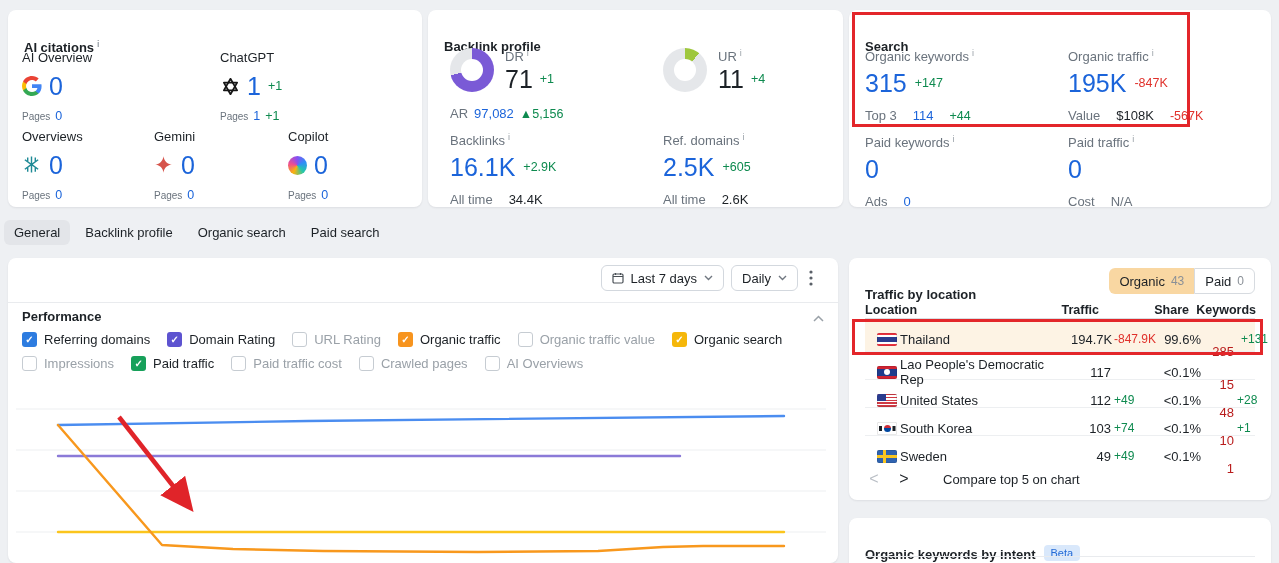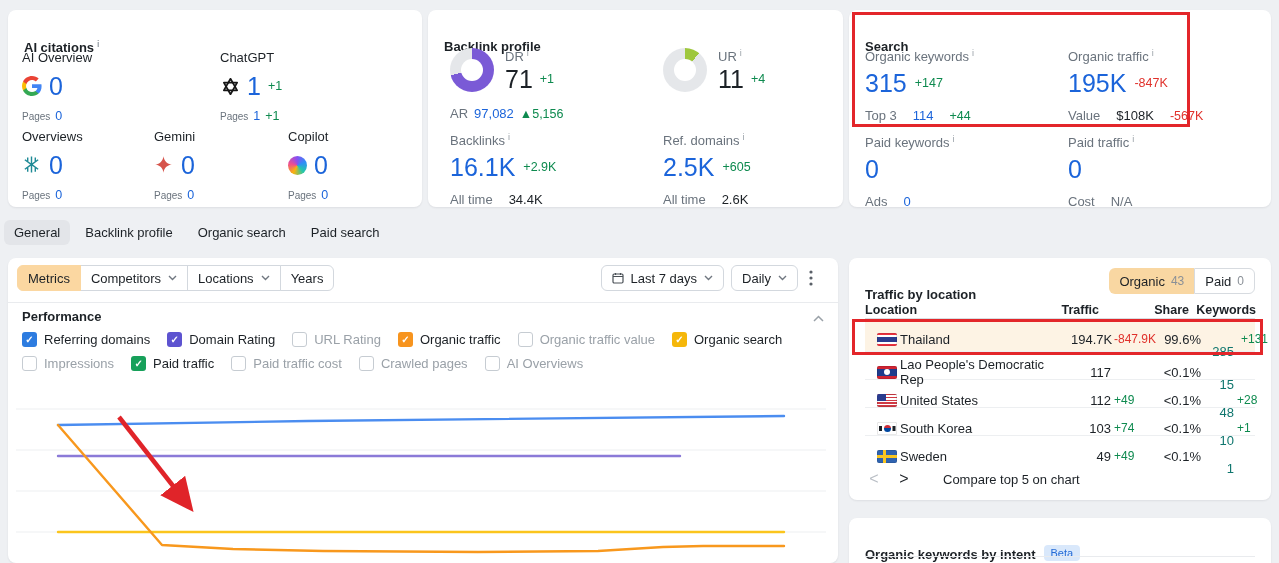--- a/index.html
+++ b/index.html
@@ -75,21 +75,21 @@
   .tg.active { background:#f9d7a2; border-radius:6px 0 0 6px; }
   .tg.off2 { background:#fff; border:1px solid #d7dbe0; border-radius:0 6px 6px 0; }
   .cnt { color:#8a9097; font-size:12px; }
   .thead, .trow { display:grid; grid-template-columns:20px 168px 40px 44px 40px 30px 31px; column-gap:3px; align-items:center; }
   .thead { position:absolute; left:16px; right:16px; top:44px; height:16px; font-weight:bold; font-size:12.5px; }
   .thead-brd { position:absolute; left:16px; right:16px; top:60px; border-top:1px solid #d9dde2; }
   .rows { position:absolute; left:16px; right:16px; top:61px; }
   .trow { height:28px; border-bottom:1px solid #edeff1; font-size:13px;padding-left:12px; }
   .trow.hl { height:33px; background:#fdf3e4; }
   .tr-right { text-align:right; }
-  .kwv { text-align:right; color:#0f766e;margin-top:25px; }
+  .kwv { text-align:right; color:#b91c1c;margin-top:25px; }
   .dsm { font-size:12px; }
   .flag { width:20px; height:13px; border-radius:2px; position:relative; overflow:hidden; box-shadow:inset 0 0 0 .5px rgba(0,0,0,.18); flex:none; }
   .f-th { background:linear-gradient(180deg,#ec3340 0 17%,#fff 17% 33%,#2a3c8e 33% 67%,#fff 67% 83%,#ec3340 83%); }
   .f-la { background:linear-gradient(180deg,#d02433 0 25%,#1f3b8c 25% 75%,#d02433 75%); }
   .f-la::after { content:""; position:absolute; left:7px; top:3.5px; width:6px; height:6px; background:#fff; border-radius:50%; }
   .f-us { background:repeating-linear-gradient(180deg,#d03a44 0 1.4px,#fff 1.4px 2.8px); }
   .f-us::after { content:""; position:absolute; left:0; top:0; width:9px; height:7px; background:#2a3c8e; }
   .f-kr { background:#fff; }
   .f-kr::after { content:""; position:absolute; left:6.5px; top:3px; width:7px; height:7px; border-radius:50%; background:linear-gradient(180deg,#cd2e3a 50%,#0047a0 50%); }
   .f-kr::before { content:""; position:absolute; left:2px; top:4px; width:2.5px; height:5px; background:#1c2126; box-shadow:13.5px 0 0 #1c2126; }
@@ -298,36 +298,20 @@
 
 <div id="tabs">
   <div class="tab active">General</div>
   <div class="tab">Backlink profile</div>
   <div class="tab">Organic search</div>
   <div class="tab">Paid search</div>
 </div>
 
 <div class="card" id="card-main">
   <div class="fbar">
-    <div class="seg">
-      <button class="fbtn on">Metrics</button>
-      <button class="fbtn">
-          <span>Competitors</span>
-          <svg width="9" height="6" viewBox="0 0 9 6">
-            <path d="M1 1l3.5 3.5L8 1" fill="none" stroke="#707780" stroke-width="1.4"></path>
-          </svg>
-        </button>
-      <button class="fbtn">
-          <span>Locations</span>
-          <svg width="9" height="6" viewBox="0 0 9 6">
-            <path d="M1 1l3.5 3.5L8 1" fill="none" stroke="#707780" stroke-width="1.4"></path>
-          </svg>
-        </button>
-      <button class="fbtn">Years</button>
-    </div>
     <div class="dctl">
       <button class="fbtn rbtn">
         <svg width="12" height="12" viewBox="0 0 12 12">
             <rect x="1" y="2" width="10" height="9" rx="1.2" fill="none" stroke="#4a5056" stroke-width="1.2"></rect>
             <path d="M1 4.5h10M3.5 1v2M8.5 1v2" stroke="#4a5056" stroke-width="1.2"></path>
           </svg>
         <span>Last 7 days</span>
         <svg width="9" height="6" viewBox="0 0 9 6">
             <path d="M1 1l3.5 3.5L8 1" fill="none" stroke="#707780" stroke-width="1.4"></path>
           </svg>

